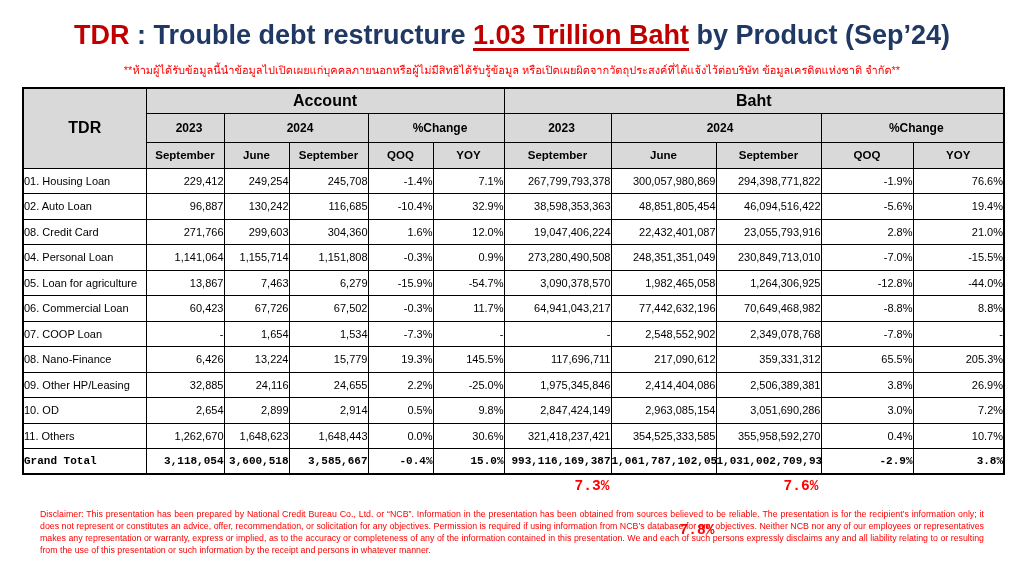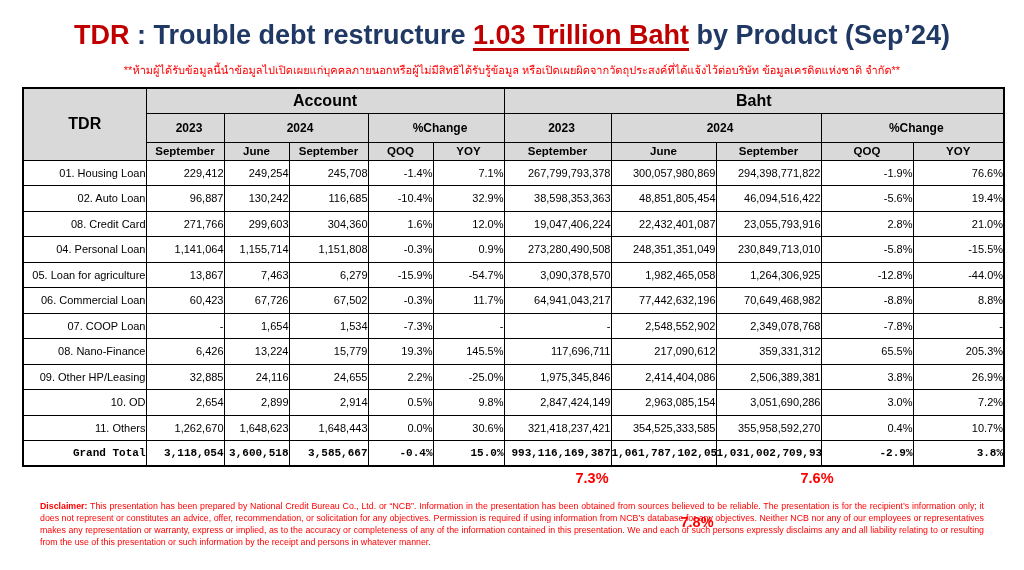--- a/index.html
+++ b/index.html
@@ -55,66 +55,67 @@
   }
   table.tdr thead th {
     background: #D9D9D9;
     font-weight: bold;
     text-align: center;
     color: #000;
   }
   .corner-cell { font-size: 20px; }
   tr.group-row th { height: 25px; font-size: 16px; }
   tr.year-row  th { height: 29px; font-size: 12px; padding-left: 8px; }
-  tr.month-row th { height: 18px; font-size: 11.5px; }
+  tr.month-row th { height: 26px; font-size: 11.5px; }
 
   table.tdr tbody td {
     height: 25.5px;
     font-size: 11px;
     color: #000;
     background: #ffffff;
   }
-  td.label-cell { text-align: right; padding-left: 3px; }
+  td.label-cell { text-align: left; padding-left: 3px; }
   td.num-cell   { text-align: right; padding-right: 5px; }
   tr.total-row td {
     background: #D9D9D9;
     font-weight: bold;
     height: 26px;
     font-family: Liberation Mono, monospace;
   }
 
   
   .ratios {
     position: relative;
     margin-left: 22px;
     width: 981px;
     height: 24px;
+    font-family: Liberation Mono, monospace;
   }
   .ratios span {
     position: absolute;
     top: 3px;
     width: 70px;
     text-align: center;
     color: #FF0000;
     font-weight: bold;
     font-size: 14.5px;
   }
   .ratio-0 { left: 535px; }
   .ratio-1 { left: 640px; margin-top: 44px; }
-  .ratio-2 { left: 760px; }
+  .ratio-2 { left: 744px; }
 
   
   .disclaimer {
     margin: 10px 40px 0 40px;
     color: #FF0000;
     font-size: 8.8px;
     line-height: 1.35;
     text-align: justify;
   }
-  .disclaimer b { font-weight: bold; }
+  .disclaimer b { font-weight: normal; }
 </style>
 </head>
 <body>
 
 <div class="title">
   <span class="red">TDR</span><span class="navy"> : </span><span class="navy">Trouble debt restructure </span><span class="highlight">1.03 Trillion Baht</span><span class="navy"> by Product (Sep’24)</span>
 </div>
 
 <div class="thai-note">**ห้ามผู้ได้รับข้อมูลนี้นำข้อมูลไปเปิดเผยแก่บุคคลภายนอกหรือผู้ไม่มีสิทธิได้รับรู้ข้อมูล หรือเปิดเผยผิดจากวัตถุประสงค์ที่ได้แจ้งไว้ต่อบริษัท ข้อมูลเครดิตแห่งชาติ จำกัด**</div>
 
@@ -202,21 +203,21 @@
       <tr>
         <td class="label-cell">04. Personal Loan</td>
         <td class="num-cell">1,141,064</td>
         <td class="num-cell">1,155,714</td>
         <td class="num-cell">1,151,808</td>
         <td class="num-cell">-0.3%</td>
         <td class="num-cell">0.9%</td>
         <td class="num-cell">273,280,490,508</td>
         <td class="num-cell">248,351,351,049</td>
         <td class="num-cell">230,849,713,010</td>
-        <td class="num-cell">-5.8%</td>
+        <td class="num-cell">-7.0%</td>
         <td class="num-cell">-15.5%</td>
       </tr>
       <tr>
         <td class="label-cell">05. Loan for agriculture</td>
         <td class="num-cell">13,867</td>
         <td class="num-cell">7,463</td>
         <td class="num-cell">6,279</td>
         <td class="num-cell">-15.9%</td>
         <td class="num-cell">-54.7%</td>
         <td class="num-cell">3,090,378,570</td>

